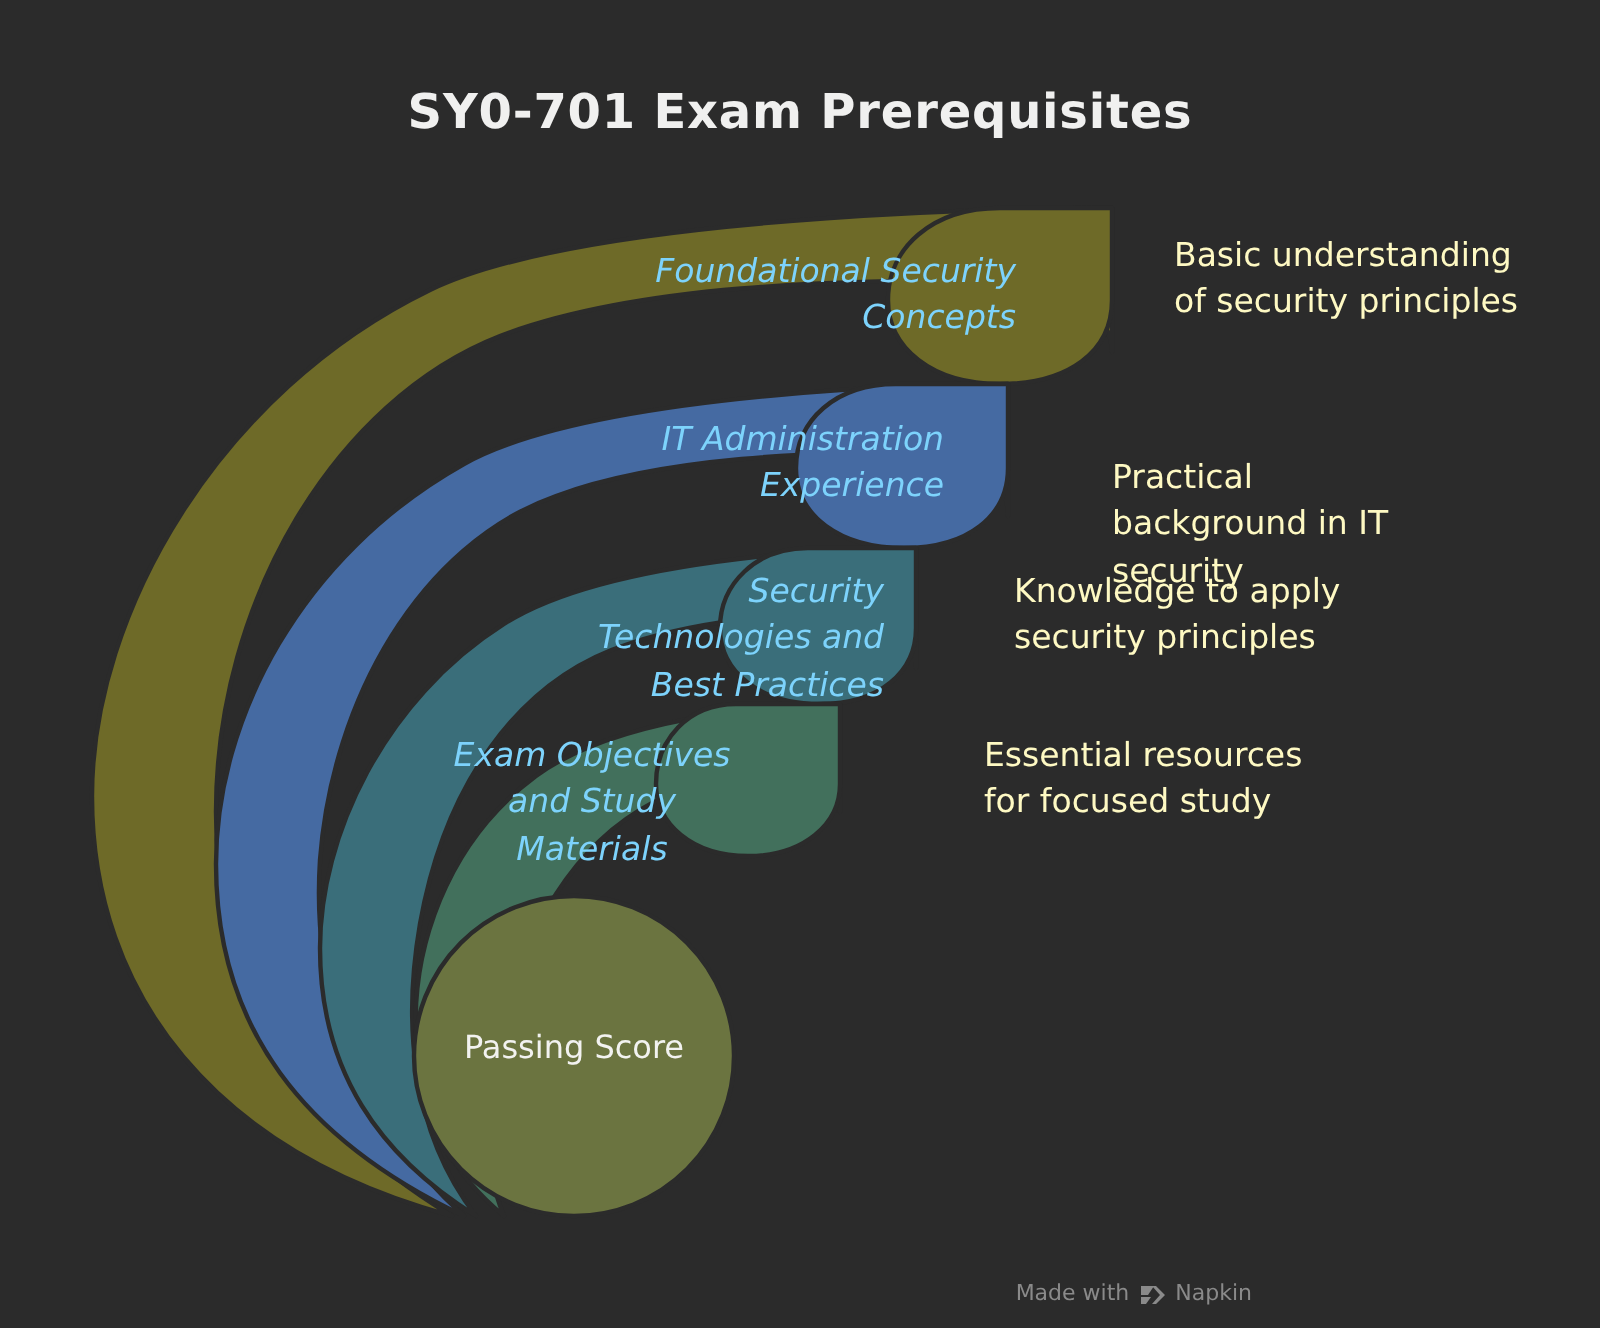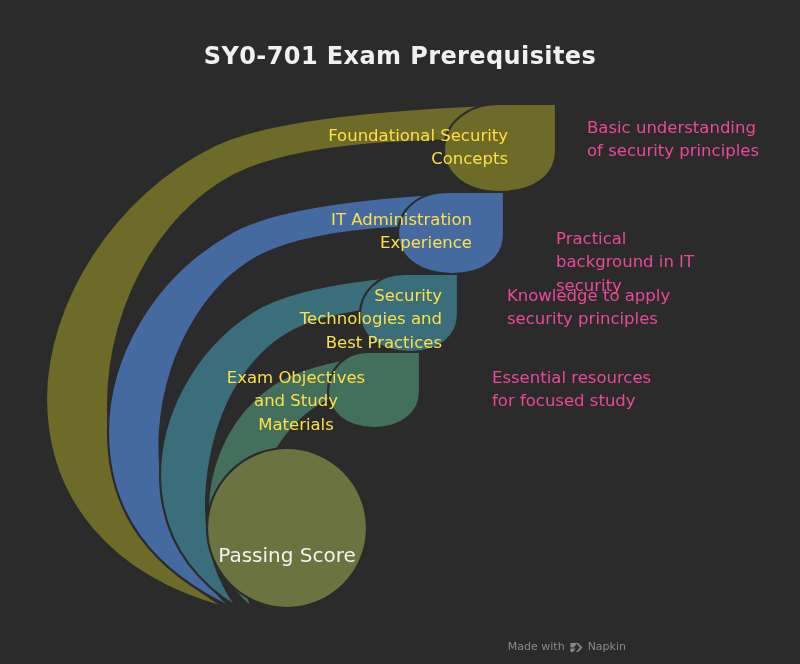--- a/index.html
+++ b/index.html
@@ -32,45 +32,45 @@
     width: 800px;
     text-align: center;
     color: #f0f0ef;
     font-size: 24px;
     font-weight: bold;
     letter-spacing: 0.4px;
     font-family: "DejaVu Sans", sans-serif;
   }
   .layer-label {
     position: absolute;
-    color: #fde047;
+    color: #7dd3fc;
     font-size: 16.5px;
     line-height: 1.42;
     text-align: right;
     white-space: pre-line;
     font-family: "DejaVu Sans", sans-serif;
+    font-style: italic;
   }
   .layer-desc {
     position: absolute;
-    color: #ec4899;
+    color: #fef9c3;
     font-size: 16.5px;
     line-height: 1.42;
     text-align: left;
     white-space: pre-line;
     font-family: "DejaVu Sans", sans-serif;
   }
   .core-label {
     position: absolute;
     color: #f2f2f0;
-    font-size: 20px;
+    font-size: 16px;
     line-height: 1.42;
     text-align: center;
     white-space: pre-line;
     font-family: "DejaVu Sans", sans-serif;
-    margin-top: 28px;
   }
   
   #label-0 { left: 224px; top: 124px; width: 284px; }
   #label-1 { left: 204px; top: 208px; width: 268px; }
   #label-2 { left: 192px; top: 284px; width: 250px; }
   #label-3 { left: 182px; top: 366px; width: 228px; text-align: center; }
   #label-core { left: 200px; top: 513px; width: 174px; }
   
   #desc-0 { left: 587px; top: 116px; width: 200px; }
   #desc-1 { left: 556px; top: 200px; width: 180px; margin-top: 27px; }

